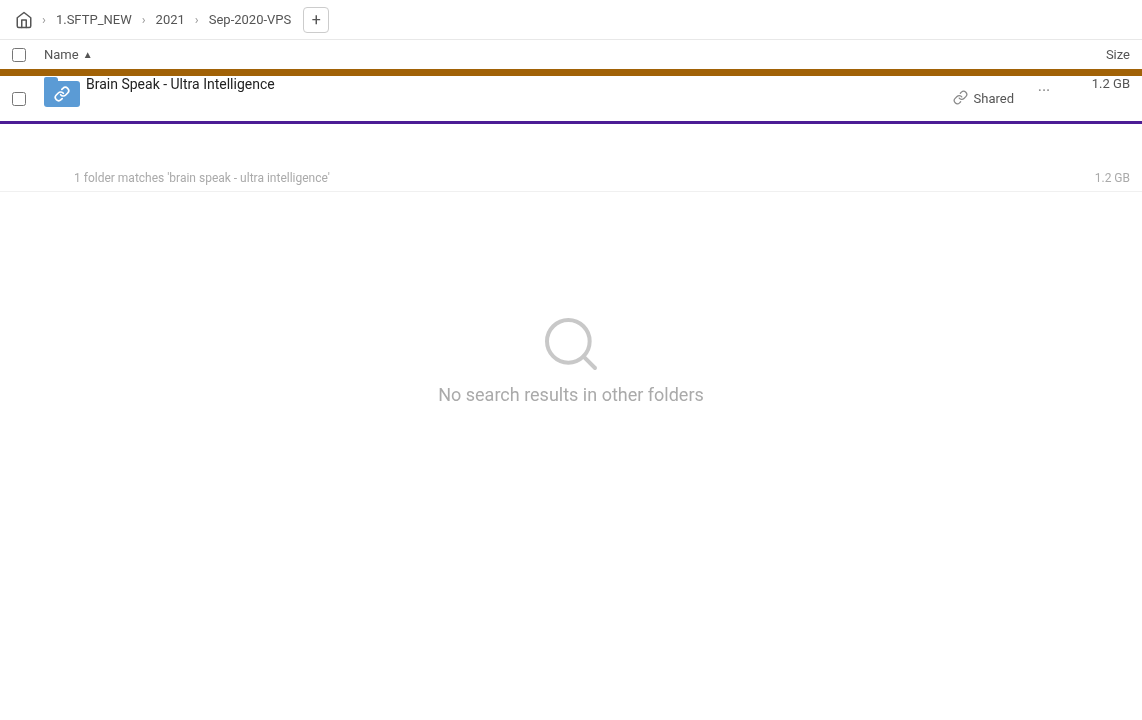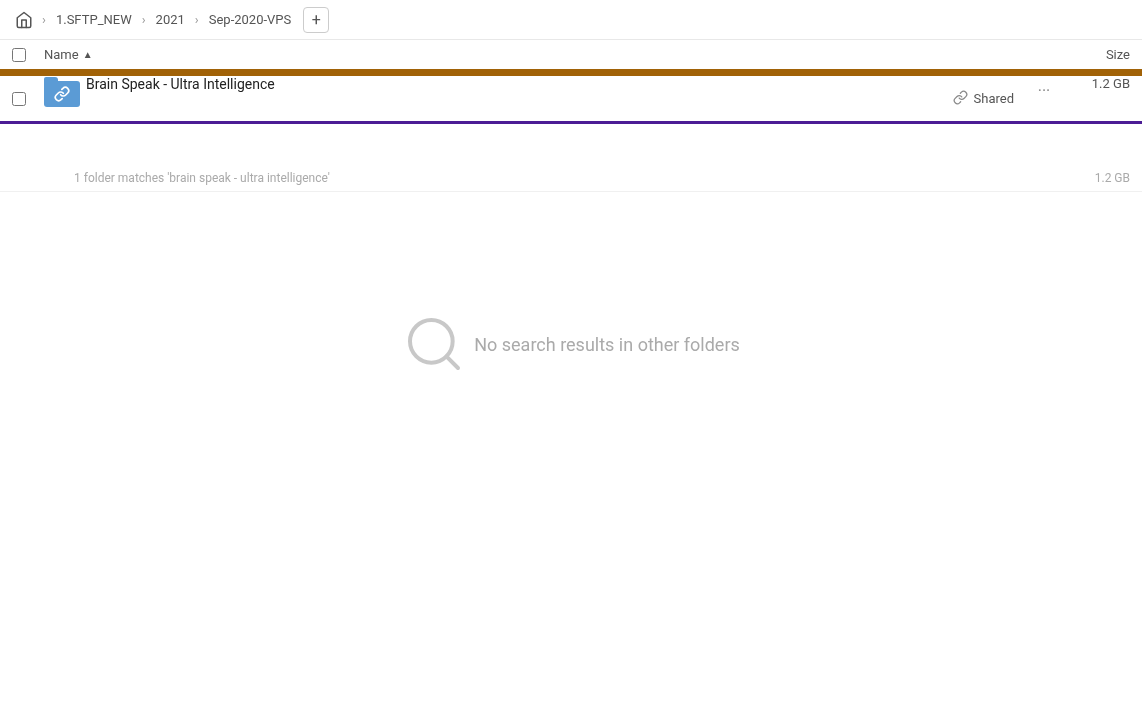--- a/index.html
+++ b/index.html
@@ -171,21 +171,21 @@
     .match-size {
       font-size: 12px;
       color: #aaa;
       width: 60px;
       text-align: right;
     }
 
     
     .empty-state {
       display: flex;
-      flex-direction: row;
+      flex-direction: column;
       align-items: center;
       justify-content: center;
       padding-top: 120px;
       gap: 8px;
     }
     .empty-search-icon {
       width: 64px;
       height: 64px;
       color: #c8c8c8;
     }

